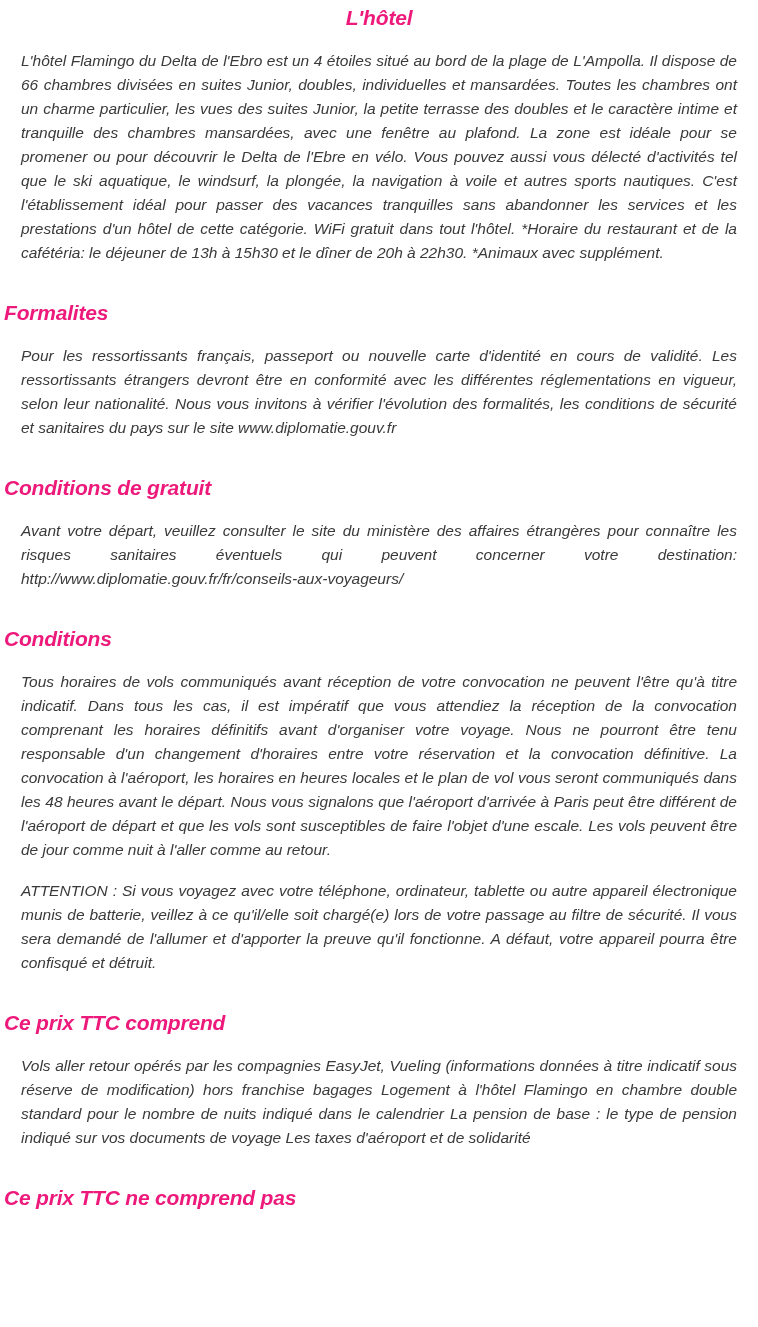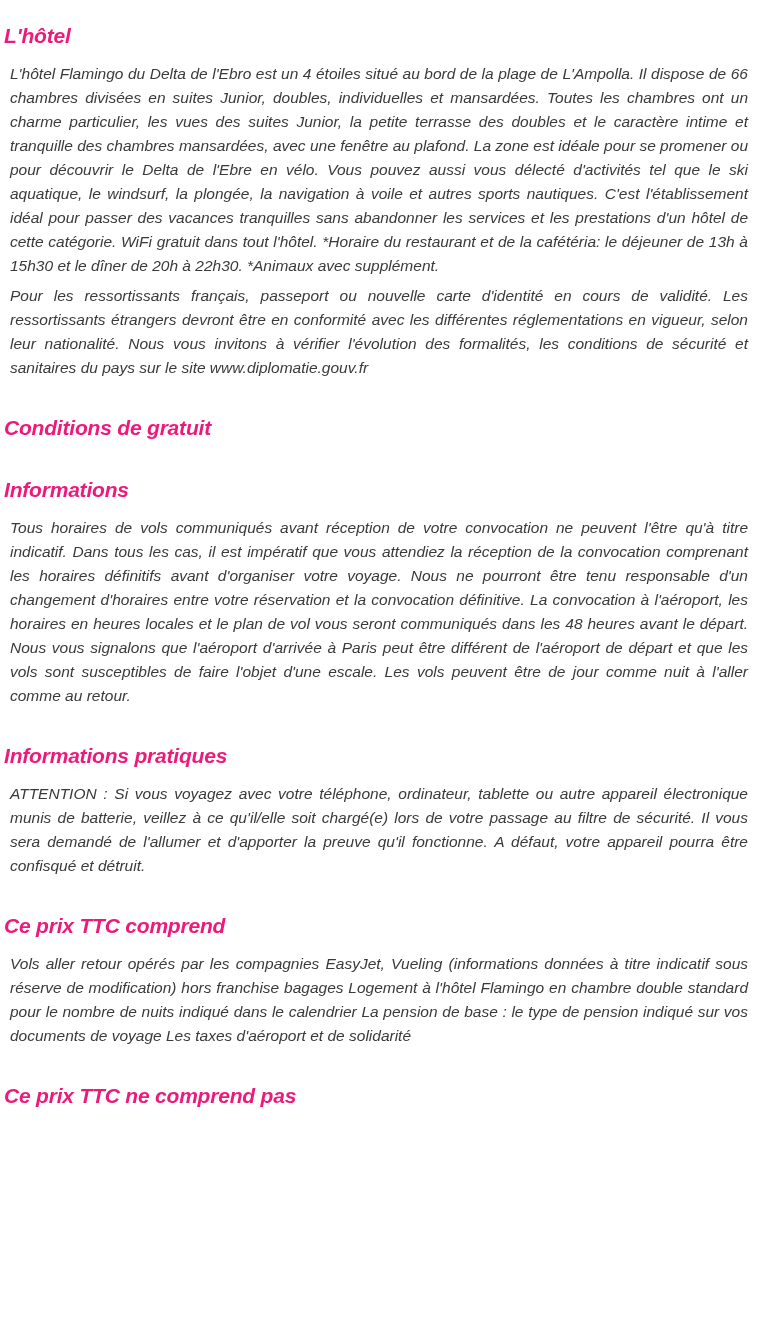--- a/index.html
+++ b/index.html
@@ -25,59 +25,61 @@
   .heading {
     color: #ed1a7b;
     font-style: italic;
     font-weight: bold;
     font-size: 21px;
     line-height: 28px;
     margin: 34px 0 12px 0;
     letter-spacing: -0.2px;
   }
   .doc-section:first-child .heading {
-    margin-top: 20px;
+    margin-top: 2px;
+    text-align: center;
   }
   .body-text {
     color: #3a3a3a;
     font-style: italic;
     font-size: 15.5px;
     line-height: 24px;
-    margin: 6px;
+    margin: 17px;
     text-align: justify;
   }
 </style>
 </head>
 <body>
 
 <div class="doc">
 
   <section class="doc-section">
     <h2 class="heading">L'hôtel</h2>
     <p class="body-text">L'hôtel Flamingo du Delta de l'Ebro est un 4 étoiles situé au bord de la plage de L'Ampolla. Il dispose de 66 chambres divisées en suites Junior, doubles, individuelles et mansardées. Toutes les chambres ont un charme particulier, les vues des suites Junior, la petite terrasse des doubles et le caractère intime et tranquille des chambres mansardées, avec une fenêtre au plafond. La zone est idéale pour se promener ou pour découvrir le Delta de l'Ebre en vélo. Vous pouvez aussi vous délecté d'activités tel que le ski aquatique, le windsurf, la plongée, la navigation à voile et autres sports nautiques. C'est l'établissement idéal pour passer des vacances tranquilles sans abandonner les services et les prestations d'un hôtel de cette catégorie. WiFi gratuit dans tout l'hôtel. *Horaire du restaurant et de la cafétéria: le déjeuner de 13h à 15h30 et le dîner de 20h à 22h30. *Animaux avec supplément.</p>
   </section>
 
   <section class="doc-section">
+    <h2 class="heading">Formalites</h2>
     <p class="body-text">Pour les ressortissants français, passeport ou nouvelle carte d'identité en cours de validité. Les ressortissants étrangers devront être en conformité avec les différentes réglementations en vigueur, selon leur nationalité. Nous vous invitons à vérifier l'évolution des formalités, les conditions de sécurité et sanitaires du pays sur le site www.diplomatie.gouv.fr</p>
   </section>
 
   <section class="doc-section">
     <h2 class="heading">Conditions de gratuit</h2>
   </section>
 
   <section class="doc-section">
+    <p class="body-text">Avant votre départ, veuillez consulter le site du ministère des affaires étrangères pour connaître les risques sanitaires éventuels qui peuvent concerner votre destination: http://www.diplomatie.gouv.fr/fr/conseils-aux-voyageurs/</p>
   </section>
 
   <section class="doc-section">
-    <h2 class="heading">Informations</h2>
+    <h2 class="heading">Conditions</h2>
     <p class="body-text">Tous horaires de vols communiqués avant réception de votre convocation ne peuvent l'être qu'à titre indicatif. Dans tous les cas, il est impératif que vous attendiez la réception de la convocation comprenant les horaires définitifs avant d'organiser votre voyage. Nous ne pourront être tenu responsable d'un changement d'horaires entre votre réservation et la convocation définitive. La convocation à l'aéroport, les horaires en heures locales et le plan de vol vous seront communiqués dans les 48 heures avant le départ. Nous vous signalons que l'aéroport d'arrivée à Paris peut être différent de l'aéroport de départ et que les vols sont susceptibles de faire l'objet d'une escale. Les vols peuvent être de jour comme nuit à l'aller comme au retour.</p>
   </section>
 
   <section class="doc-section">
-    <h2 class="heading">Informations pratiques</h2>
     <p class="body-text">ATTENTION : Si vous voyagez avec votre téléphone, ordinateur, tablette ou autre appareil électronique munis de batterie, veillez à ce qu'il/elle soit chargé(e) lors de votre passage au filtre de sécurité. Il vous sera demandé de l'allumer et d'apporter la preuve qu'il fonctionne. A défaut, votre appareil pourra être confisqué et détruit.</p>
   </section>
 
   <section class="doc-section">
     <h2 class="heading">Ce prix TTC comprend</h2>
     <p class="body-text">Vols aller retour opérés par les compagnies EasyJet, Vueling (informations données à titre indicatif sous réserve de modification) hors franchise bagages Logement à l'hôtel Flamingo en chambre double standard pour le nombre de nuits indiqué dans le calendrier La pension de base : le type de pension indiqué sur vos documents de voyage Les taxes d'aéroport et de solidarité</p>
   </section>
 
   <section class="doc-section">
     <h2 class="heading">Ce prix TTC ne comprend pas</h2>

